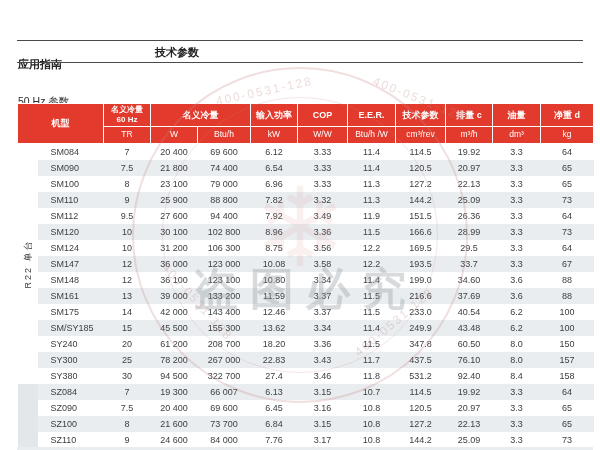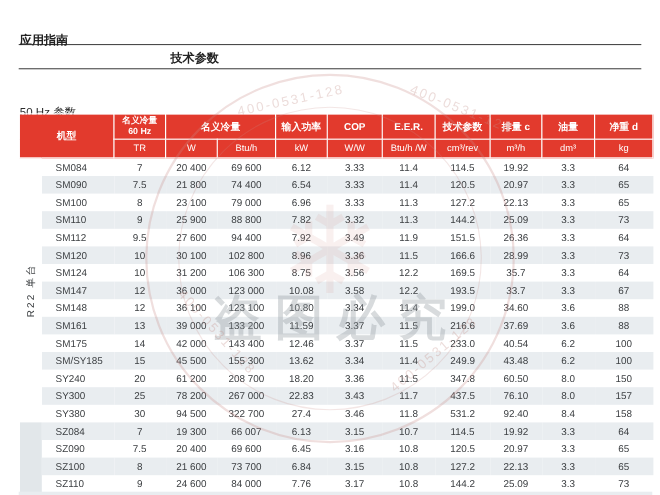--- a/index.html
+++ b/index.html
@@ -11,21 +11,21 @@
   
   .logo {
     position:absolute; top:9px; right:16px;
     font-family:"DejaVu Serif",serif; font-style:italic; font-weight:bold;
     font-size:22px; color:#171717; border-bottom:2px solid #171717;
     padding:0 4px 1px 4px; line-height:1.1;
   }
   .rule { position:absolute; left:17px; width:566px; height:1px; background:#4a4a4a; }
   .rule-top    { top:40px; }
   .rule-bottom { top:62px; }
-  .nav-left  { position:absolute; left:18px;  top:29px; font-size:11px; font-weight:bold; color:#222; }
+  .nav-left  { position:absolute; left:18px;  top:57px; font-size:11px; font-weight:bold; color:#222; }
   .nav-right { position:absolute; left:155px; top:45px; font-size:11px; font-weight:bold; color:#222; }
   .section-label { position:absolute; left:18px; top:83px; font-size:10.5px; color:#2b2b2b;margin-top:12px; }
   
   table.params {
     position:absolute; left:17px; top:103px; width:576px;
     border-collapse:collapse; table-layout:fixed; font-size:9px;
   }
   thead th {
     background:#e23a2d; color:#ffffff; font-weight:bold; font-size:9px;
     border:1px solid #ffffff; text-align:center; vertical-align:middle; line-height:1.15;
@@ -214,21 +214,21 @@
         </tr>
         <tr>
           <td class="model">SM124</td>
           <td>10</td>
           <td>31 200</td>
           <td>106 300</td>
           <td>8.75</td>
           <td>3.56</td>
           <td>12.2</td>
           <td>169.5</td>
-          <td>35.7</td>
+          <td>29.5</td>
           <td>3.3</td>
           <td>64</td>
         </tr>
         <tr class="stripe">
           <td class="model">SM147</td>
           <td>12</td>
           <td>36 000</td>
           <td>123 000</td>
           <td>10.08</td>
           <td>3.58</td>

